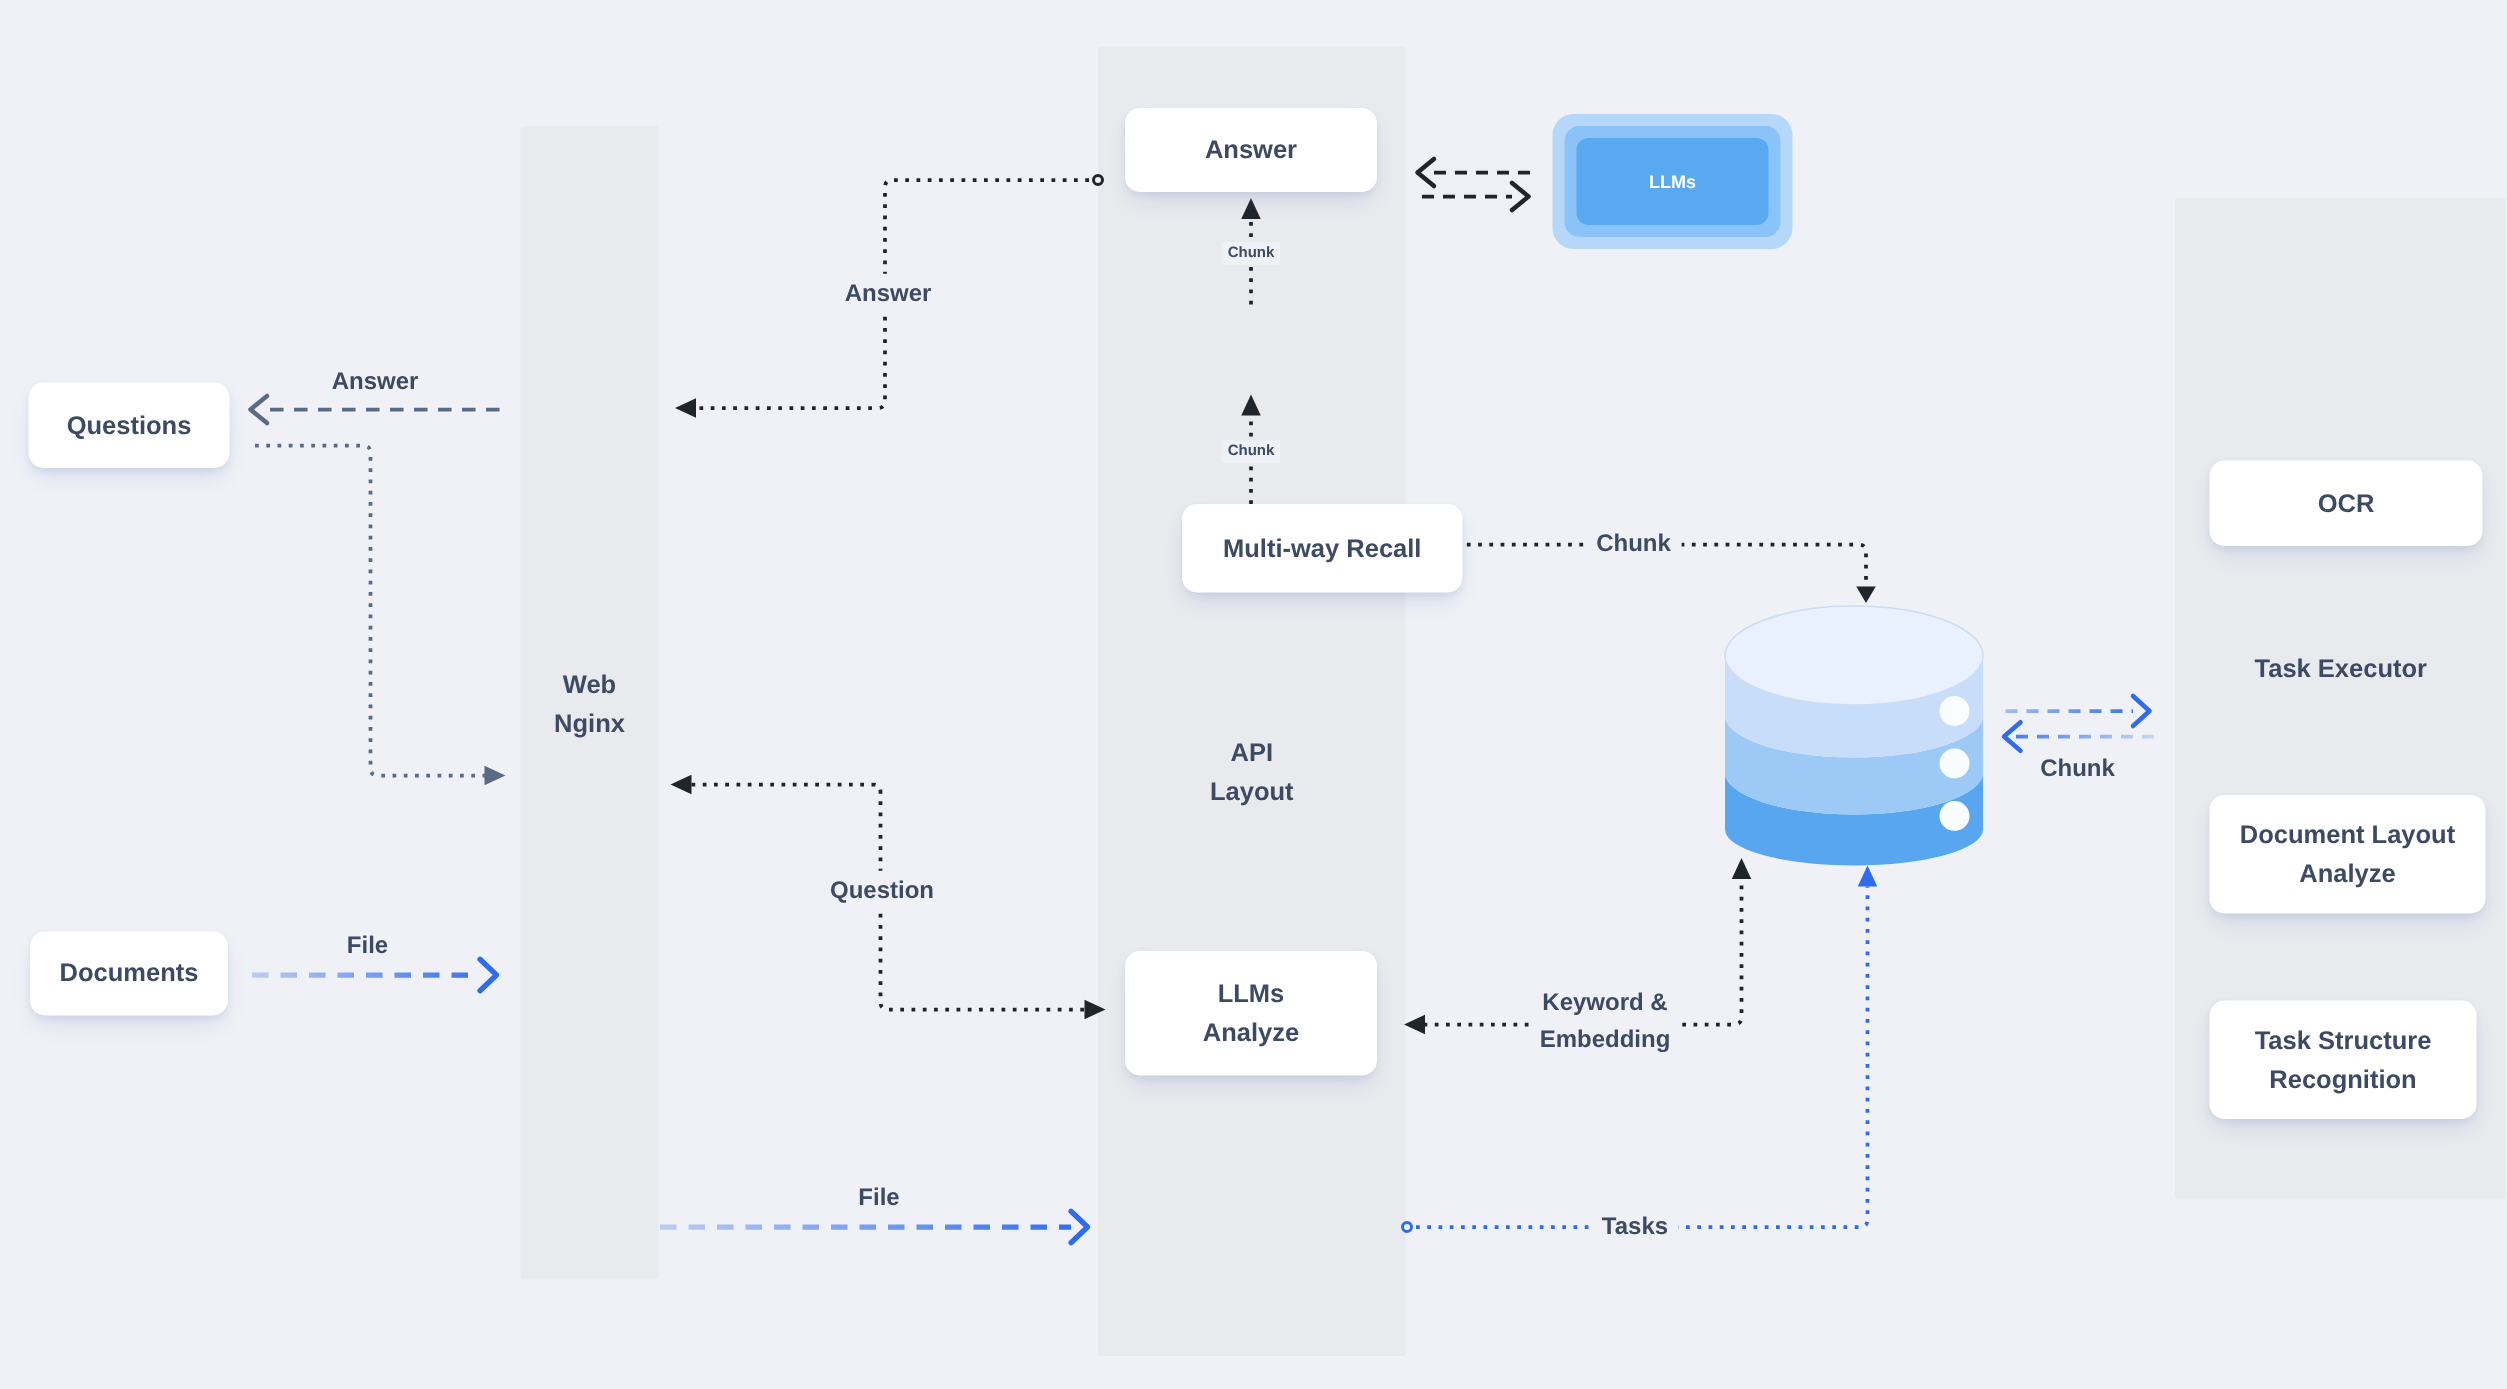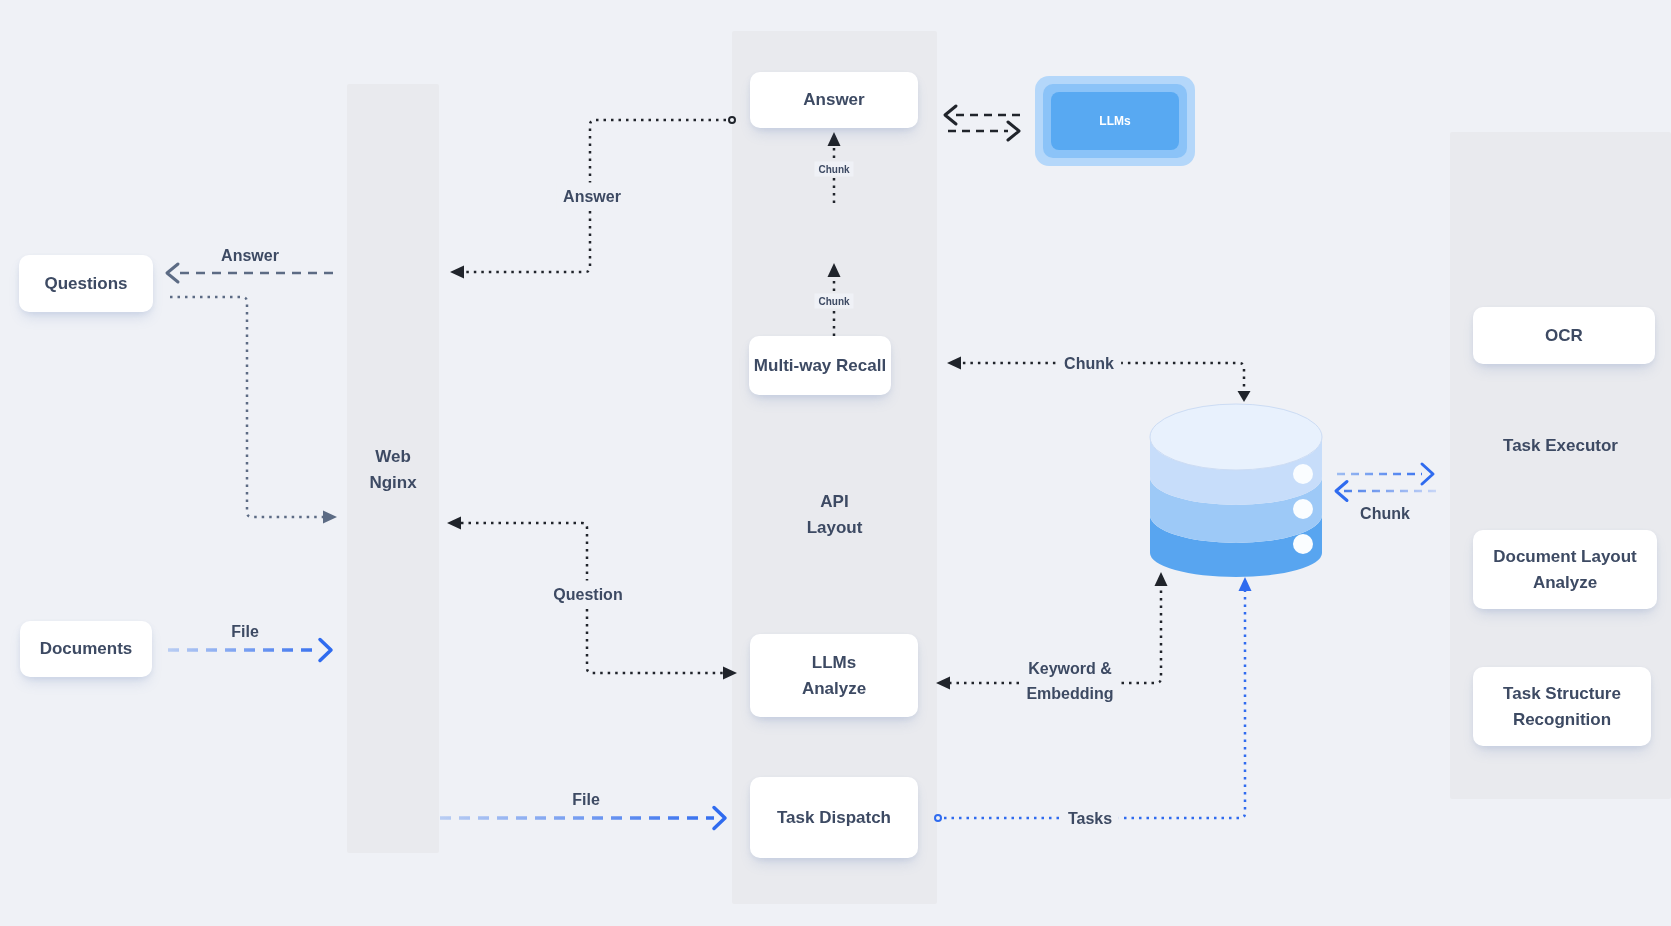--- a/index.html
+++ b/index.html
@@ -177,29 +177,26 @@
   <div class="node" style="left:19px;top:255px;width:134px;height:57px">
     <span>Questions</span>
   </div>
   <div class="node" style="left:20px;top:621px;width:132px;height:56px">
     <span>Documents</span>
   </div>
 
   <div class="node" style="left:750px;top:72px;width:168px;height:56px">
     <span>Answer</span>
   </div>
-  <div class="node" style="left:749px;top:336px;width:142px;height:59px">
+  <div class="node" style="left:788px;top:336px;width:187px;height:59px">
     <span>Multi-way Recall</span>
   </div>
   <div class="node" style="left:750px;top:634px;width:168px;height:83px">
     <span>LLMs</span>
     <span>Analyze</span>
-  </div>
-  <div class="node" style="left:750px;top:777px;width:168px;height:81px">
-    <span>Task Dispatch</span>
   </div>
 
   <div class="llm-outer" style="left:1035px;top:76px;width:160px;height:90px">
     <div class="llm-mid">
       <div class="llm-inner">
         <span>LLMs</span>
       </div>
     </div>
   </div>
 

